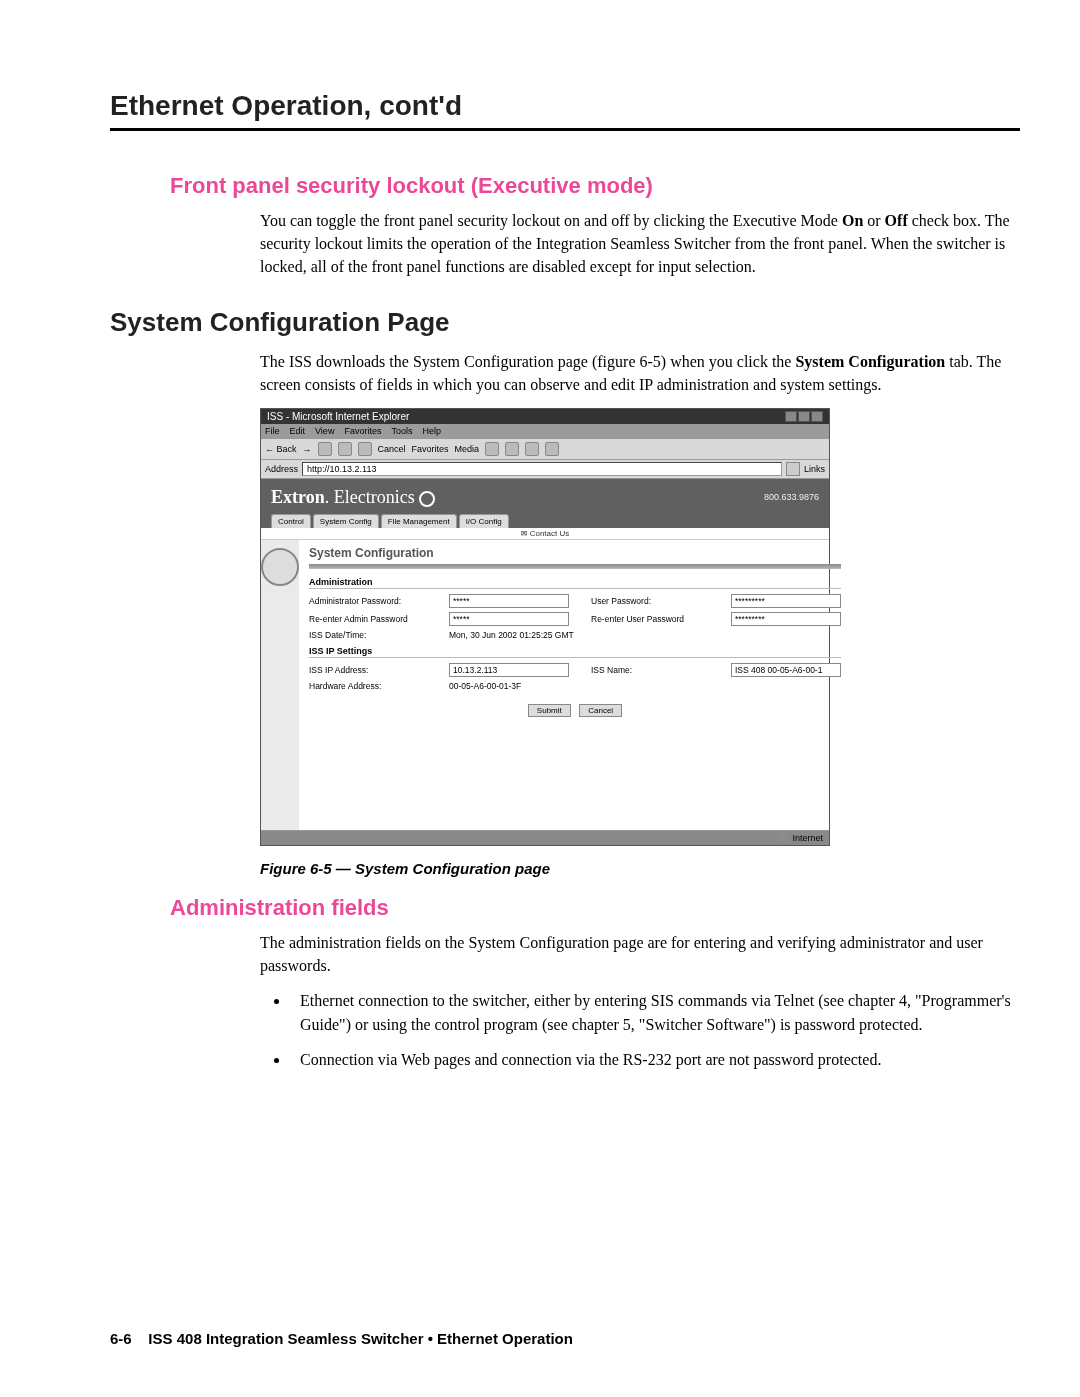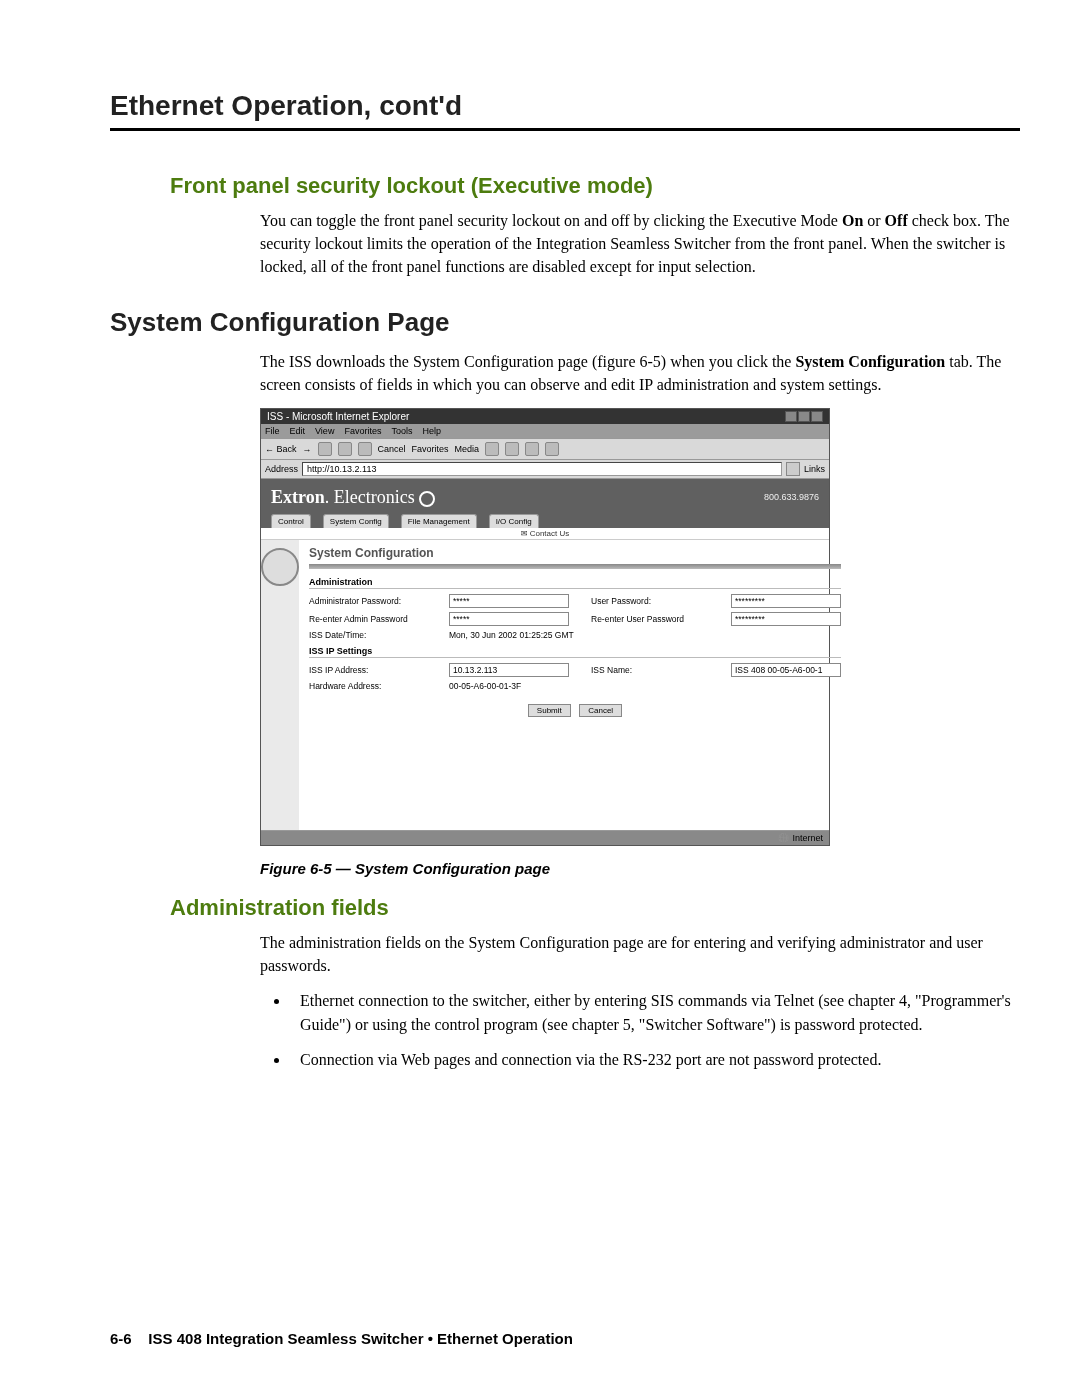--- a/index.html
+++ b/index.html
@@ -1,19 +1,19 @@
 <!DOCTYPE html>
 <html><head>
 <meta charset="utf-8">
 <style>
   * { box-sizing: border-box; margin: 0; padding: 0; }
   body { background: #fff; font-family: Georgia, 'Times New Roman', serif; color: #000; width: 1080px; margin: 0 auto; }
   .page { padding: 90px 60px 50px 110px; position: relative; min-height: 1397px; }
   .chapter-title { font-family: Arial, Helvetica, sans-serif; font-weight: bold; font-size: 28px; color: #222; border-bottom: 3px solid #000; padding-bottom: 6px; margin-bottom: 42px; }
-  .h2 { font-family: Arial, Helvetica, sans-serif; font-weight: bold; font-size: 22px; color: #4d7c0f; margin-bottom: 10px; margin-left: 60px; }
+  .h2 { font-family: Arial, Helvetica, sans-serif; font-weight: bold; font-size: 22px; color: #ec4899; margin-bottom: 10px; margin-left: 60px; }
   .h1 { font-family: Arial, Helvetica, sans-serif; font-weight: bold; font-size: 26px; color: #222; margin-top: 28px; margin-bottom: 12px; margin-left: 0; }
   .body-text { font-size: 16px; line-height: 1.45; margin-left: 150px; margin-bottom: 12px; }
   .caption { font-family: Arial, Helvetica, sans-serif; font-style: italic; font-weight: bold; font-size: 15px; margin-left: 150px; margin-top: 14px; margin-bottom: 18px; }
   .note-row { display: flex; margin-left: 150px; margin-bottom: 24px; gap: 10px; }
   .note-badge { background: #000; color: #fff; font-family: Arial, Helvetica, sans-serif; font-weight: bold; font-size: 13px; padding: 2px 8px; }
   .note-text { font-style: italic; font-size: 16px; line-height: 1.45; flex: 1; }
   .note-text .not-word { text-decoration: underline; font-weight: bold; }
   ul.bullets { margin-left: 180px; margin-bottom: 10px; }
   ul.bullets li { font-size: 16px; line-height: 1.45; margin-bottom: 12px; padding-left: 10px; list-style: disc; }
   .footer { position: absolute; bottom: 50px; left: 110px; font-family: Arial, Helvetica, sans-serif; font-weight: bold; font-size: 15px; }
@@ -29,21 +29,21 @@
   .ie-icon { width: 14px; height: 14px; background: #bbb; border: 1px solid #888; border-radius: 2px; display: inline-block; }
   .ie-addrrow { background: #d9d9d9; font-size: 9px; padding: 2px 4px; border-bottom: 1px solid #999; display: flex; align-items: center; gap: 4px; }
   .ie-addrbox { flex: 1; background: #fff; border: 1px inset #999; padding: 1px 4px; font-size: 9px; }
   .ie-go { width: 14px; height: 14px; background: #ccc; border: 1px solid #888; }
   .extron-hdr { background: #0f766e; color: #fff; padding: 8px 10px 0 10px; }
   .extron-top { display: flex; justify-content: space-between; align-items: center; }
   .extron-logo { font-family: 'Times New Roman', serif; font-size: 18px; }
   .extron-logo .thin { font-weight: normal; }
   .extron-logo .bold2 { font-weight: bold; }
   .extron-phone { font-size: 9px; color: #eee; }
-  .extron-tabs { display: flex; gap: 12px; margin-top: 6px; }
+  .extron-tabs { display: flex; gap: 2px; margin-top: 6px; }
   .extron-tab { background: #ddd; color: #000; font-size: 8px; padding: 2px 6px; border-radius: 3px 3px 0 0; border: 1px solid #999; border-bottom: none; }
   .extron-contact { background: #fff; color: #333; text-align: center; font-size: 8px; padding: 1px 0; border-bottom: 1px solid #ccc; }
   .extron-body { display: flex; background: #fff; min-height: 290px; }
   .extron-side { width: 80px; background: #eaeaea; padding-top: 8px; text-align: center; }
   .extron-globe { width: 38px; height: 38px; border: 2px solid #888; border-radius: 50%; margin: 0 auto; background: #ddd; }
   .extron-main { flex: 1; padding: 6px 10px 10px 10px; }
   .sc-title { font-family: Arial, Helvetica, sans-serif; font-weight: bold; color: #555; font-size: 12px; margin-bottom: 4px; }
   .sc-divider { height: 5px; background: linear-gradient(#888,#bbb); margin-bottom: 8px; }
   .sc-section-h { font-size: 9px; font-weight: bold; border-bottom: 1px solid #bbb; margin-top: 6px; padding-bottom: 1px; }
   .sc-grid { display: grid; grid-template-columns: 118px 120px 118px 110px; gap: 4px 22px; font-size: 8.5px; margin-top: 5px; align-items: center; }

